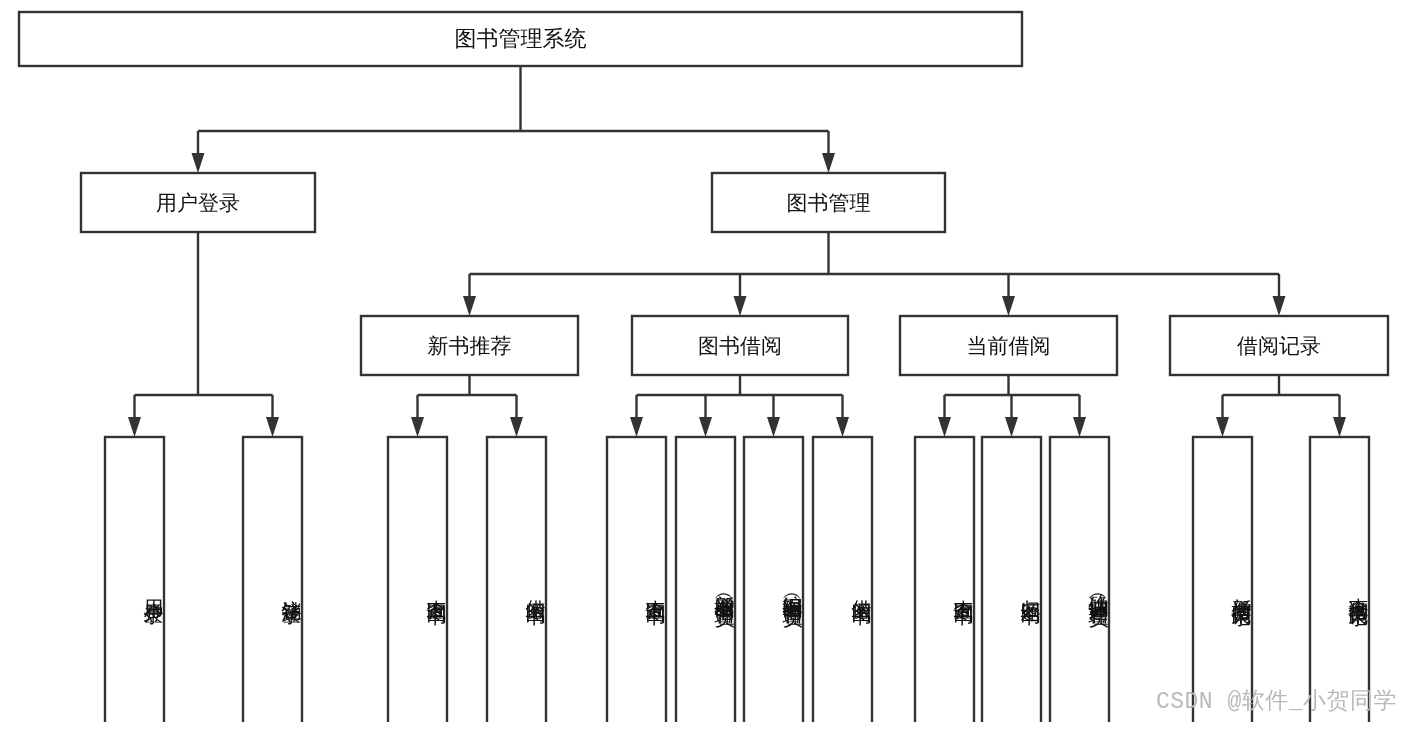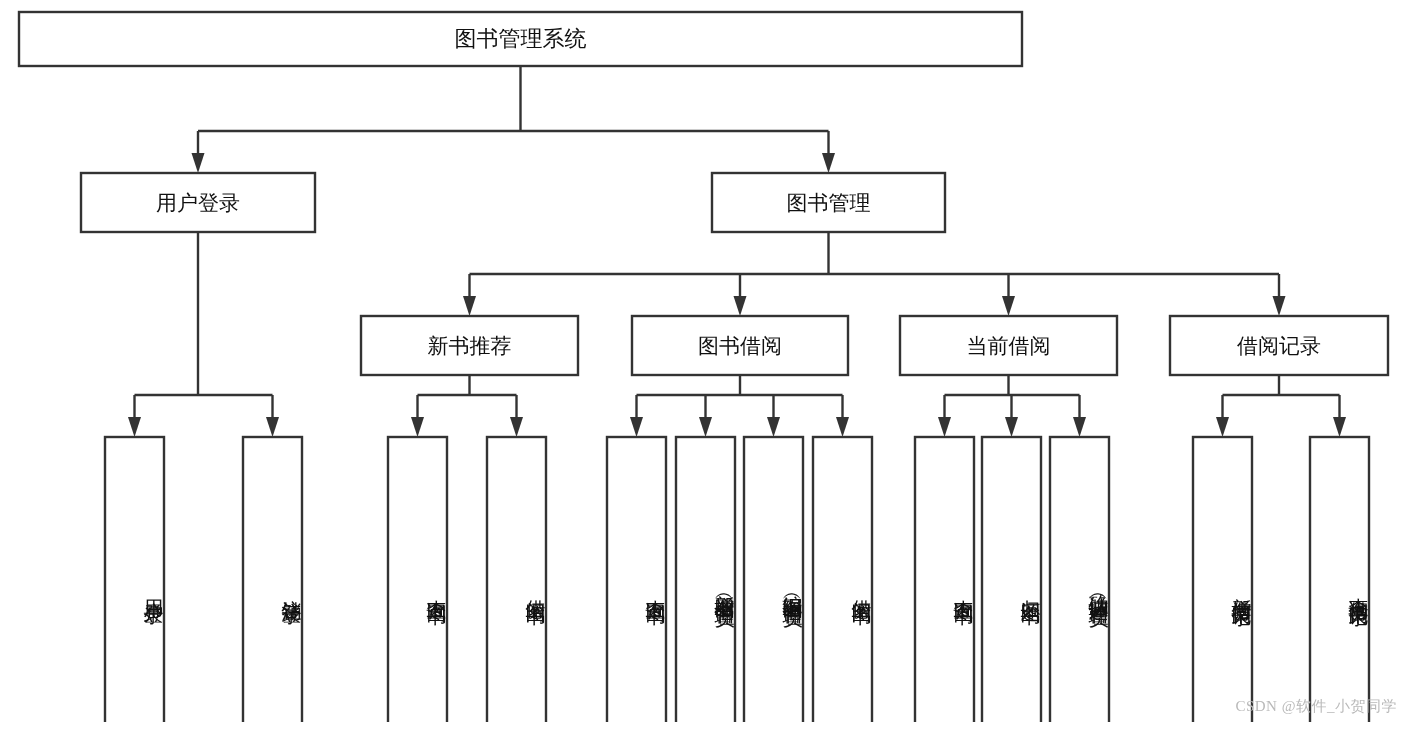--- a/index.html
+++ b/index.html
@@ -69,22 +69,22 @@
     display: flex;
     align-items: flex-start;
     justify-content: center;
     white-space: nowrap;
     pointer-events: none;
   }
   .watermark {
     position: absolute;
     right: 8px;
     bottom: 6px;
-    font-family: Liberation Serif, serif;
-    font-size: 15px;
+    font-family: Liberation Mono, monospace;
+    font-size: 23px;
     color: #b9b9b9;
     letter-spacing: 0.5px;
     white-space: nowrap;
   }
 </style>
 </head>
 <body>
 
 <div id="diagram-root">
 

